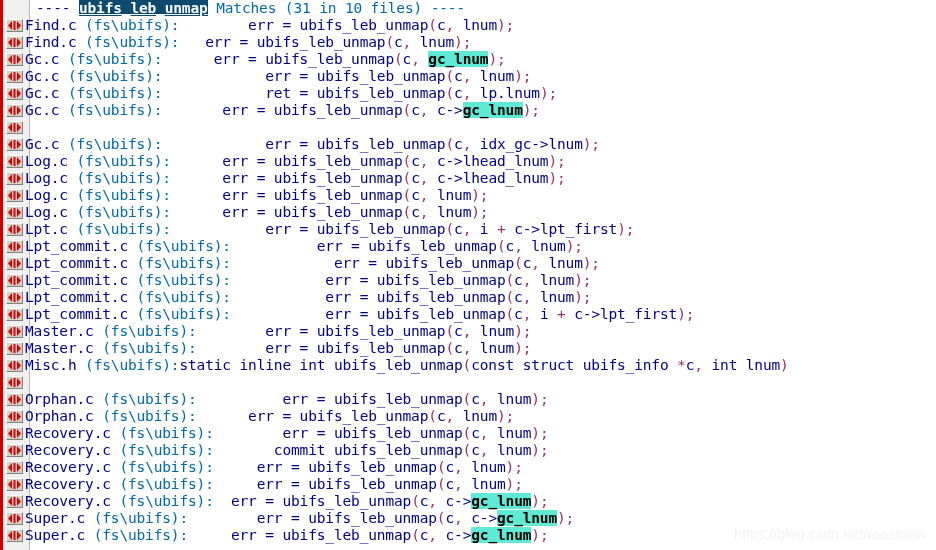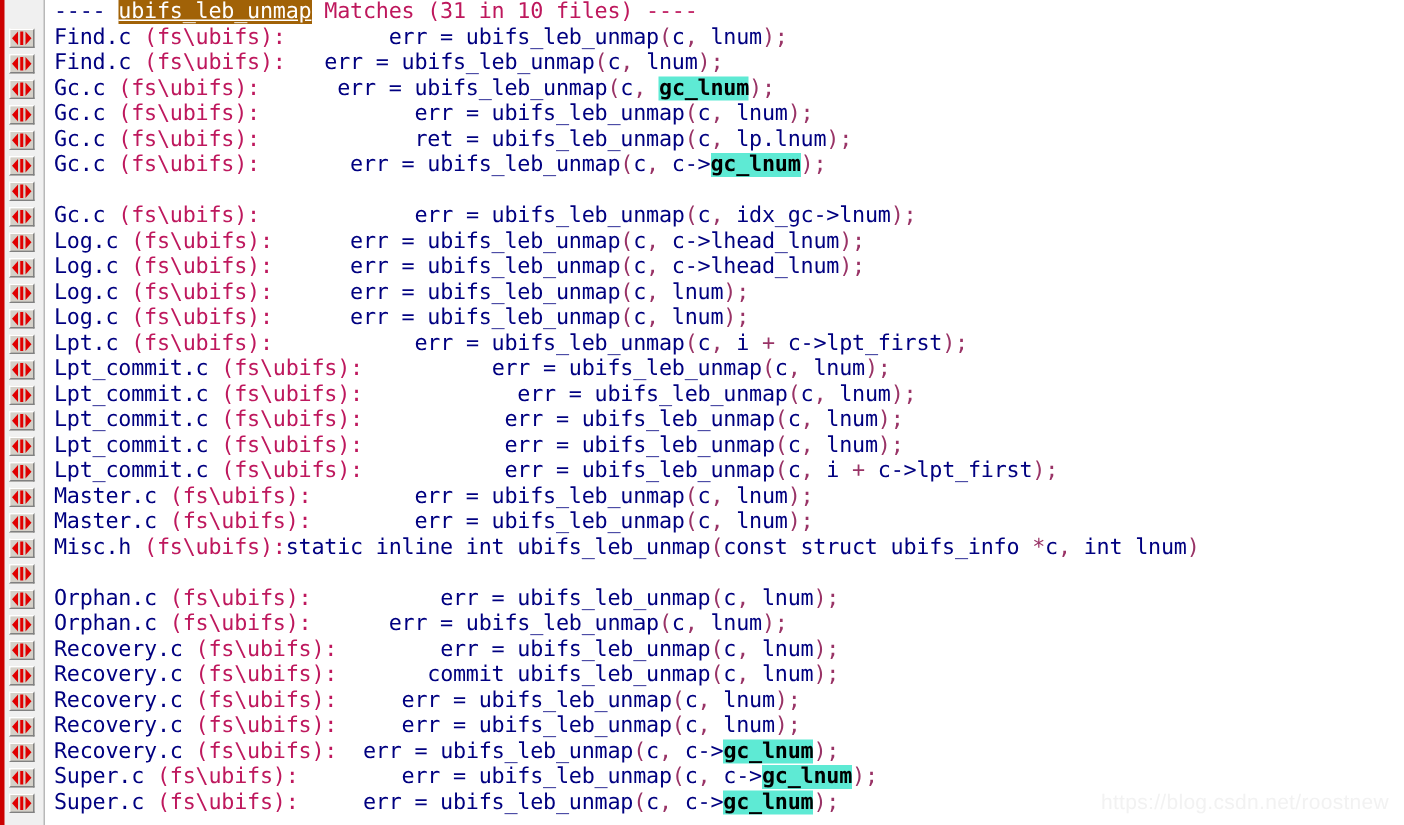--- a/index.html
+++ b/index.html
@@ -71,44 +71,44 @@
     border-top: 1px solid #ffffff;
     border-left: 1px solid #ffffff;
     border-right: 1px solid #808080;
     border-bottom: 1px solid #808080;
     display: block;
   }
   .nav-icon svg { display: block; }
 
   .line-text {
     position: absolute;
-    left: 36px;
+    left: 25px;
     top: 0;
     height: 17px;
     white-space: pre;
   }
 
   
   .t-file   { color: #000080; }   
-  .t-paren  { color: #be185d; }   
+  .t-paren  { color: #0369a1; }   
   .t-code   { color: #000080; }   
   .t-punc   { color: #993366; }   
   .t-dashes { color: #000080; }
 
   .hl {
     background: #5eead4;
     color: #000000;
     font-weight: bold;
   }
 
   
   .sel {
-    background: #a16207;
+    background: #0c4a6e;
     color: #ffffff;
-    font-weight: normal;
+    font-weight: bold;
     text-decoration: underline;
   }
 
   #header-row .line-text { left: 36px; }
 
   
   #watermark {
     position: absolute;
     right: 10px;
     bottom: 8px;

